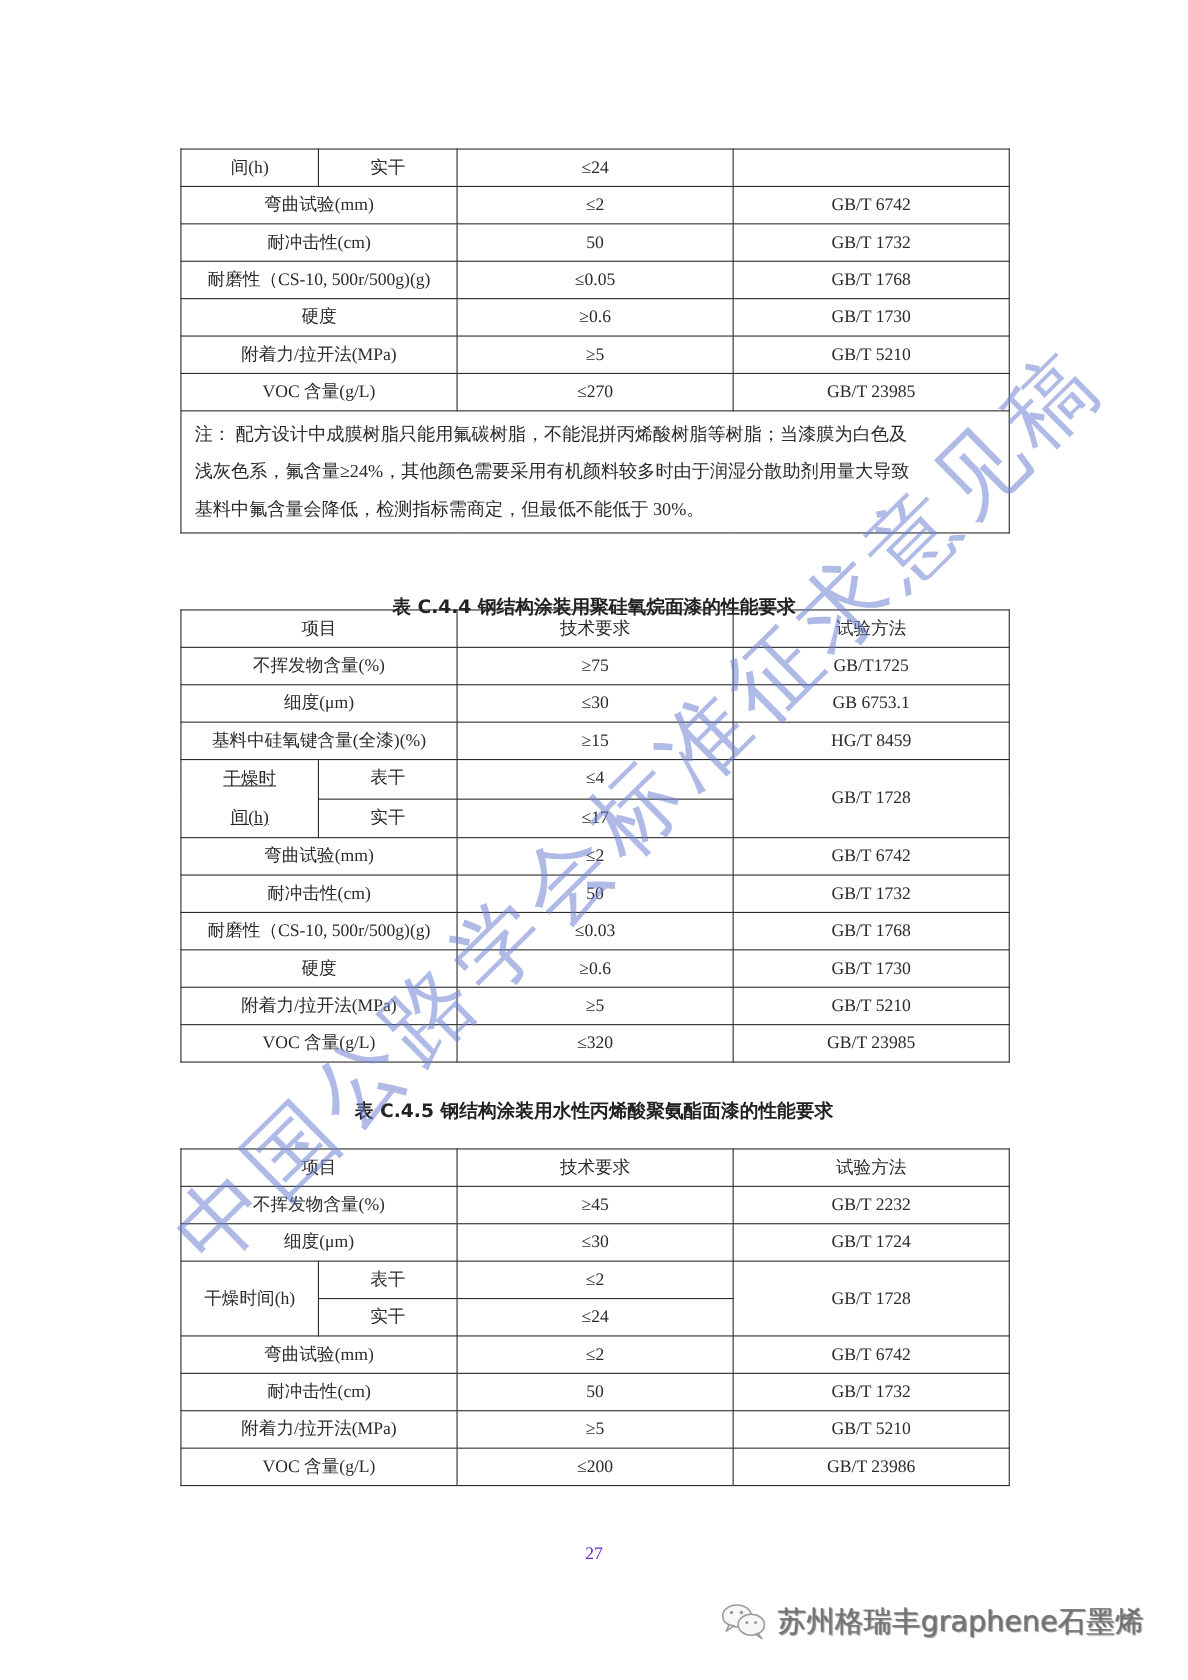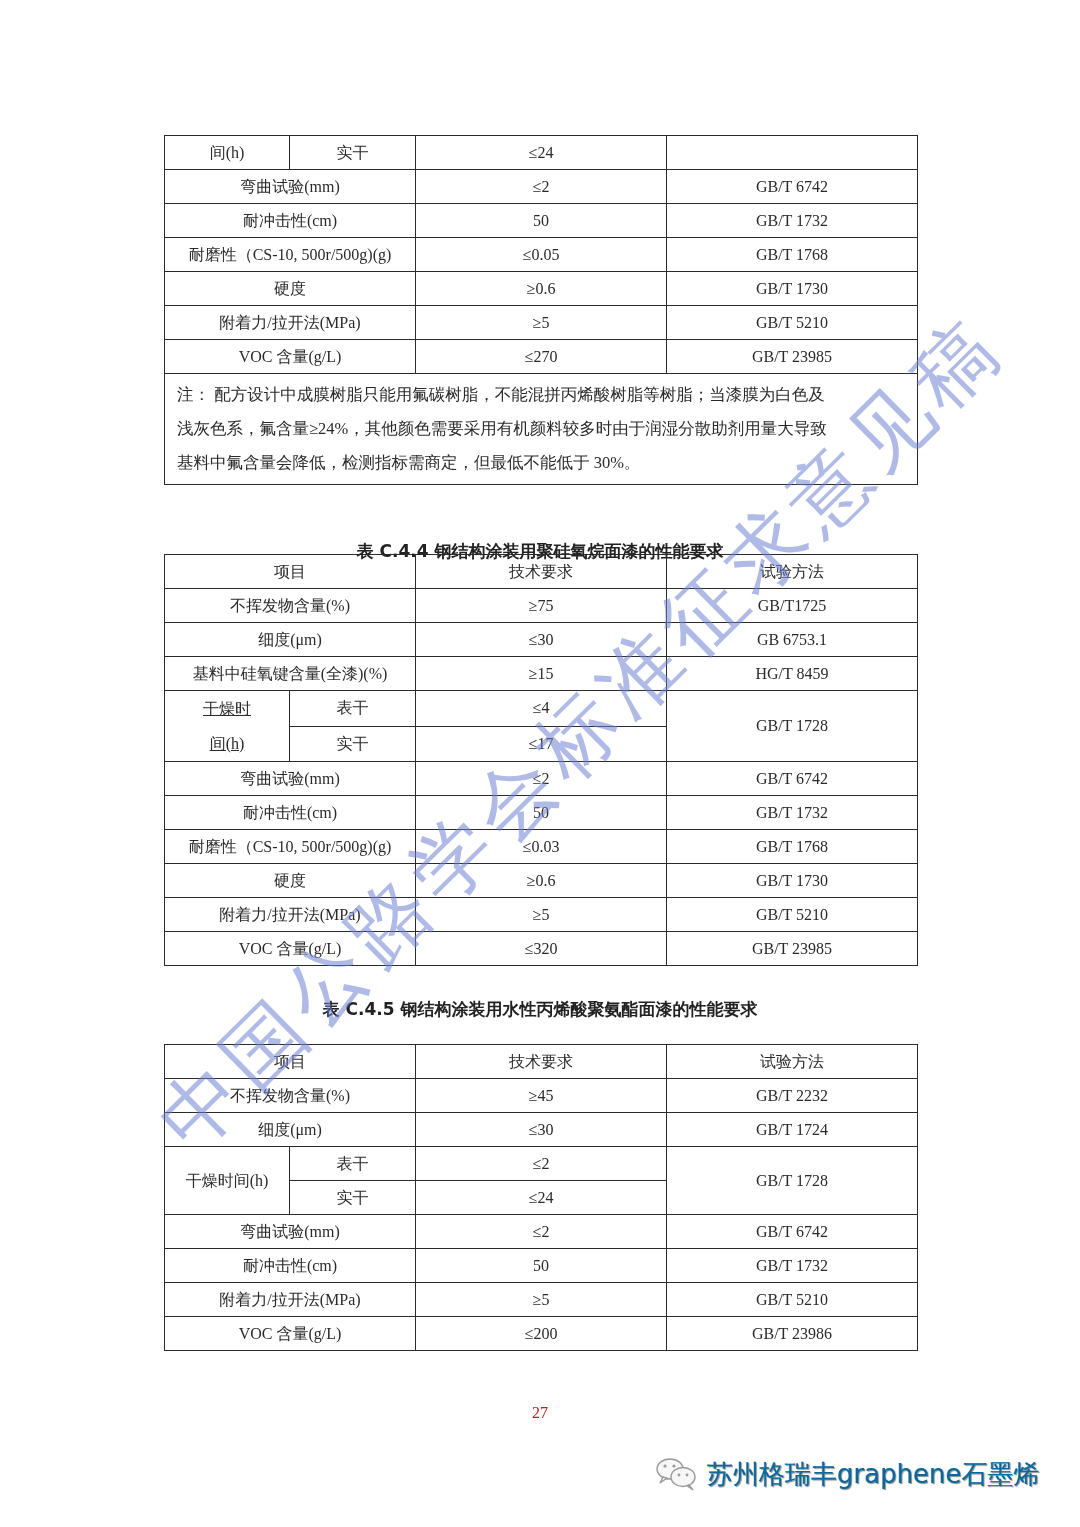--- a/index.html
+++ b/index.html
@@ -12,31 +12,31 @@
   .tbl td {
     border: 1.6px solid #2b2b2b; text-align: center; vertical-align: middle;
     font-size: 16px; padding: 0; height: 33px; line-height: 20px; color: #2a2a2a;
   }
   .tbl td.note { text-align: left; padding: 4px 12px; line-height: 34px; font-size: 16.5px; }
   .caption {
     position: absolute; left: 0; width: 1080px; text-align: center;
     font-family: "DejaVu Sans", "Liberation Sans", sans-serif; font-weight: bold;
     font-size: 17px; color: #222;
   }
-  .pageno { position: absolute; left: 0; width: 1080px; top: 1404px; text-align: center; font-size: 16px; color: #b91c1c; }
+  .pageno { position: absolute; left: 0; width: 1080px; top: 1404px; text-align: center; font-size: 16px; color: #6d28d9; }
   .watermark {
     position: absolute; left: 145px; top: 1165px; transform-origin: 0 0;
     transform: rotate(-44.6deg); white-space: nowrap;
     font-family: "DejaVu Serif", "Liberation Serif", serif; font-size: 80px; line-height: 80px;
     color: rgba(110, 130, 210, 0.55); letter-spacing: 8px; margin-top: -58px;
     pointer-events: none;
   }
   .brand {
     position: absolute; left: 655px; top: 1456px; display: flex; align-items: center; gap: 8px;
-    font-family: "DejaVu Sans", "Liberation Sans", sans-serif; font-size: 26px; color: #0369a1;
+    font-family: "DejaVu Sans", "Liberation Sans", sans-serif; font-size: 26px; color: #737373;
     text-shadow: 1px 1px 1px #8a8a8a, -0.5px -0.5px 0 #bbb;
   }
   .brand svg { display: block; }
 </style>
 </head>
 <body>
 
 <table class="tbl" style="top:135px;">
   <colgroup>
       <col style="width:125px">

